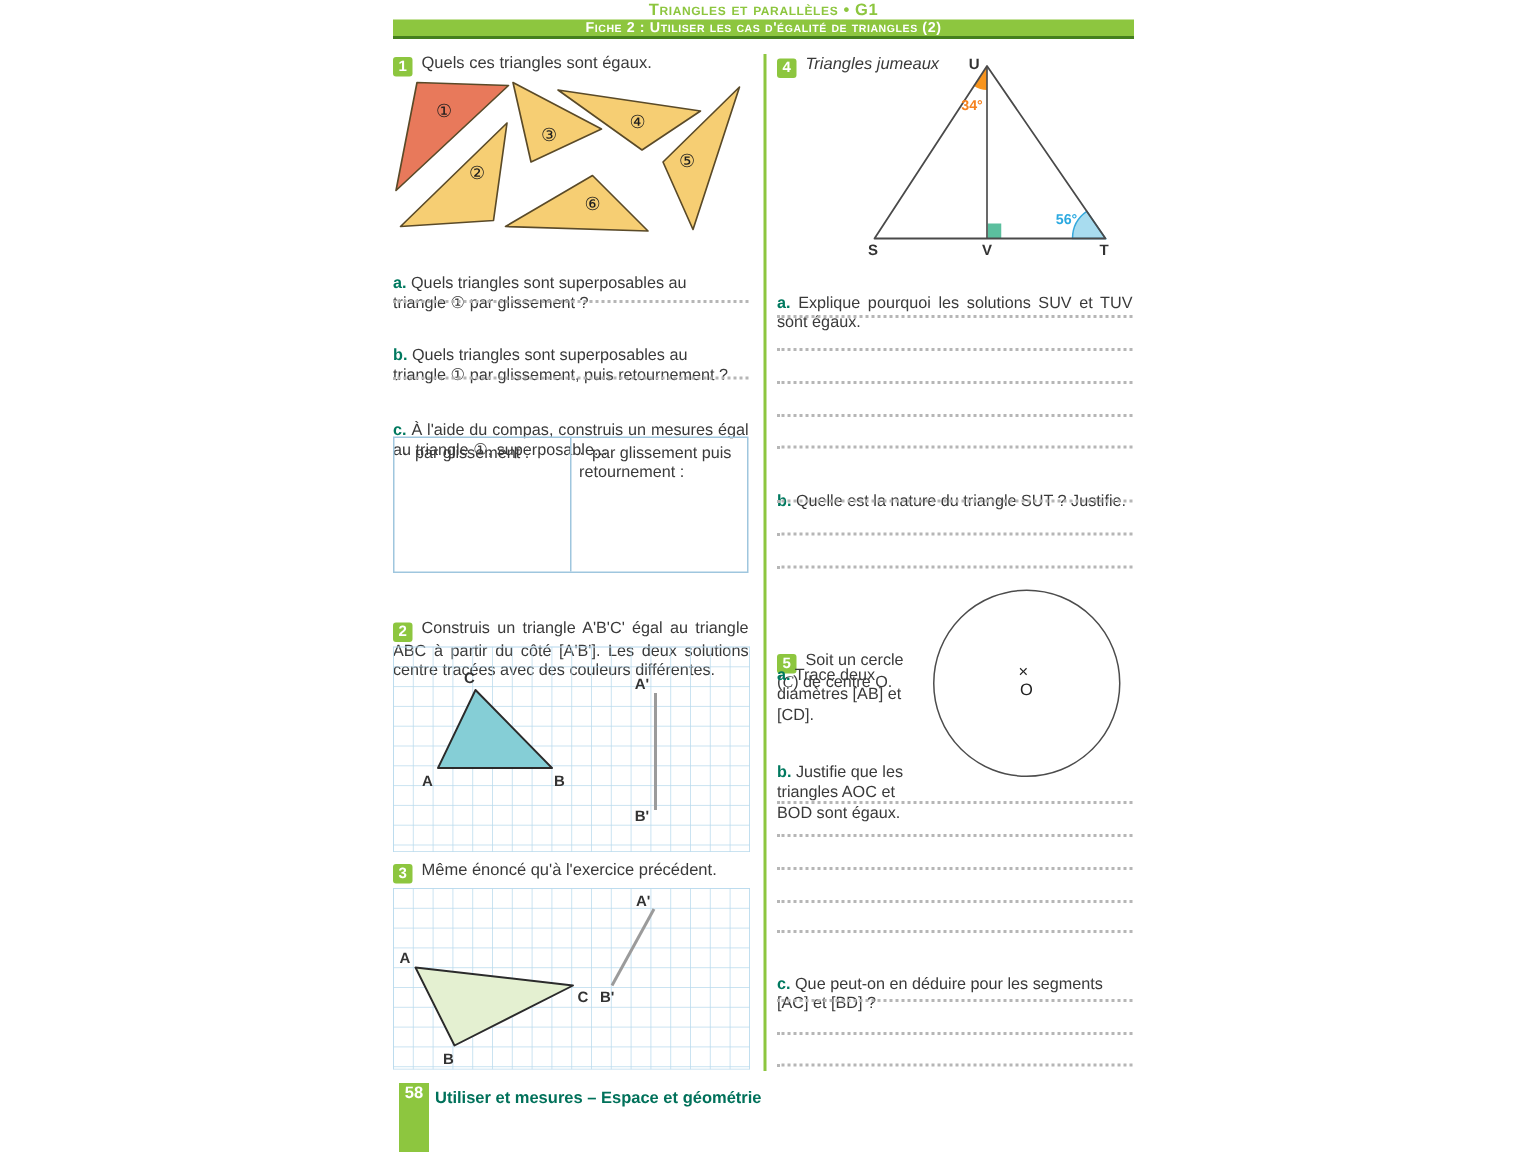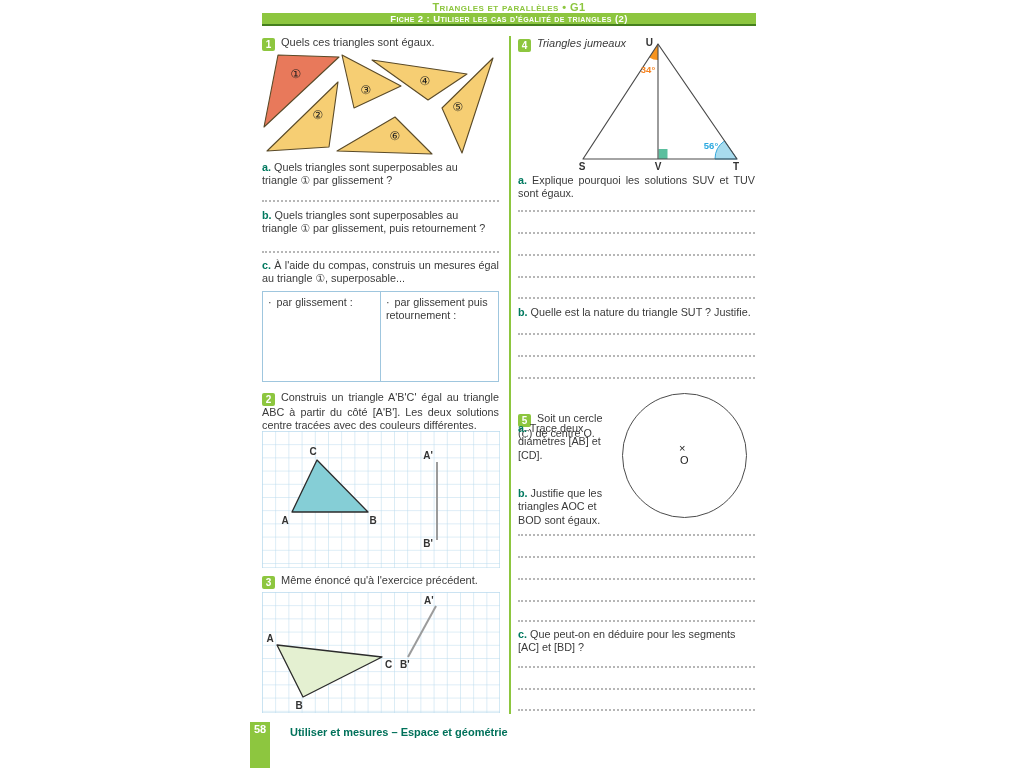--- a/index.html
+++ b/index.html
@@ -26,21 +26,21 @@
   }
 
   .divider { left:509px; top:36px; width:2px; height:678px; background:#8DC63F; }
 
   .badge {
     display:inline-block; width:13px; height:13px; border-radius:2px;
     background:#8DC63F; color:#fff; font-weight:bold; font-size:10px;
     line-height:13px; text-align:center; margin-right:6px; vertical-align:-2px;
   }
   .ex-head { font-size:11px; font-weight:normal; }
-  .para { font-size:10.8px; line-height:1.25; }
+  .para { font-size:10.8px; line-height:1.25;margin-top:22px; }
   .just { text-align:justify; }
   .qlabel { color:#00795F; font-weight:bold; }
   .dotted { border-top:2px dotted #B6B6B6; height:0; }
   .w-left { width:237px; }
   .w-right { width:237px; }
 
   .answers-table {
     left:262px; top:291px; width:237px; height:91px;
     border:1px solid #9FC6DE; display:flex; font-size:10.8px;
   }
@@ -52,21 +52,21 @@
   .circle-fig {
     left:622px; top:393px; width:125px; height:125px;
     border:1.3px solid #4c4c4c; border-radius:50%;
   }
   .center-cross { position:absolute; left:56px; top:48px; font-size:11px; color:#222; }
   .center-o { position:absolute; left:57px; top:60px; font-size:11px; color:#222; }
 
   .script-c { font-family:"Liberation Serif", serif; font-style:italic; }
 
   .footer-num {
-    left:250px; top:722px; width:20px; height:46px; background:#8DC63F;
+    left:266px; top:722px; width:20px; height:46px; background:#8DC63F;
     color:#fff; font-weight:bold; font-size:11px; text-align:center; padding-top:1px;
   }
   .footer-text {
     left:290px; top:726px; font-weight:bold; font-size:11px; color:#00715A;
   }
 
   svg text { font-family:"Liberation Sans", sans-serif; }
   .vlabel { font-size:10px; font-weight:bold; fill:#333; }
   .numlabel { font-size:12px; fill:#1d1d1d; }
 </style>

